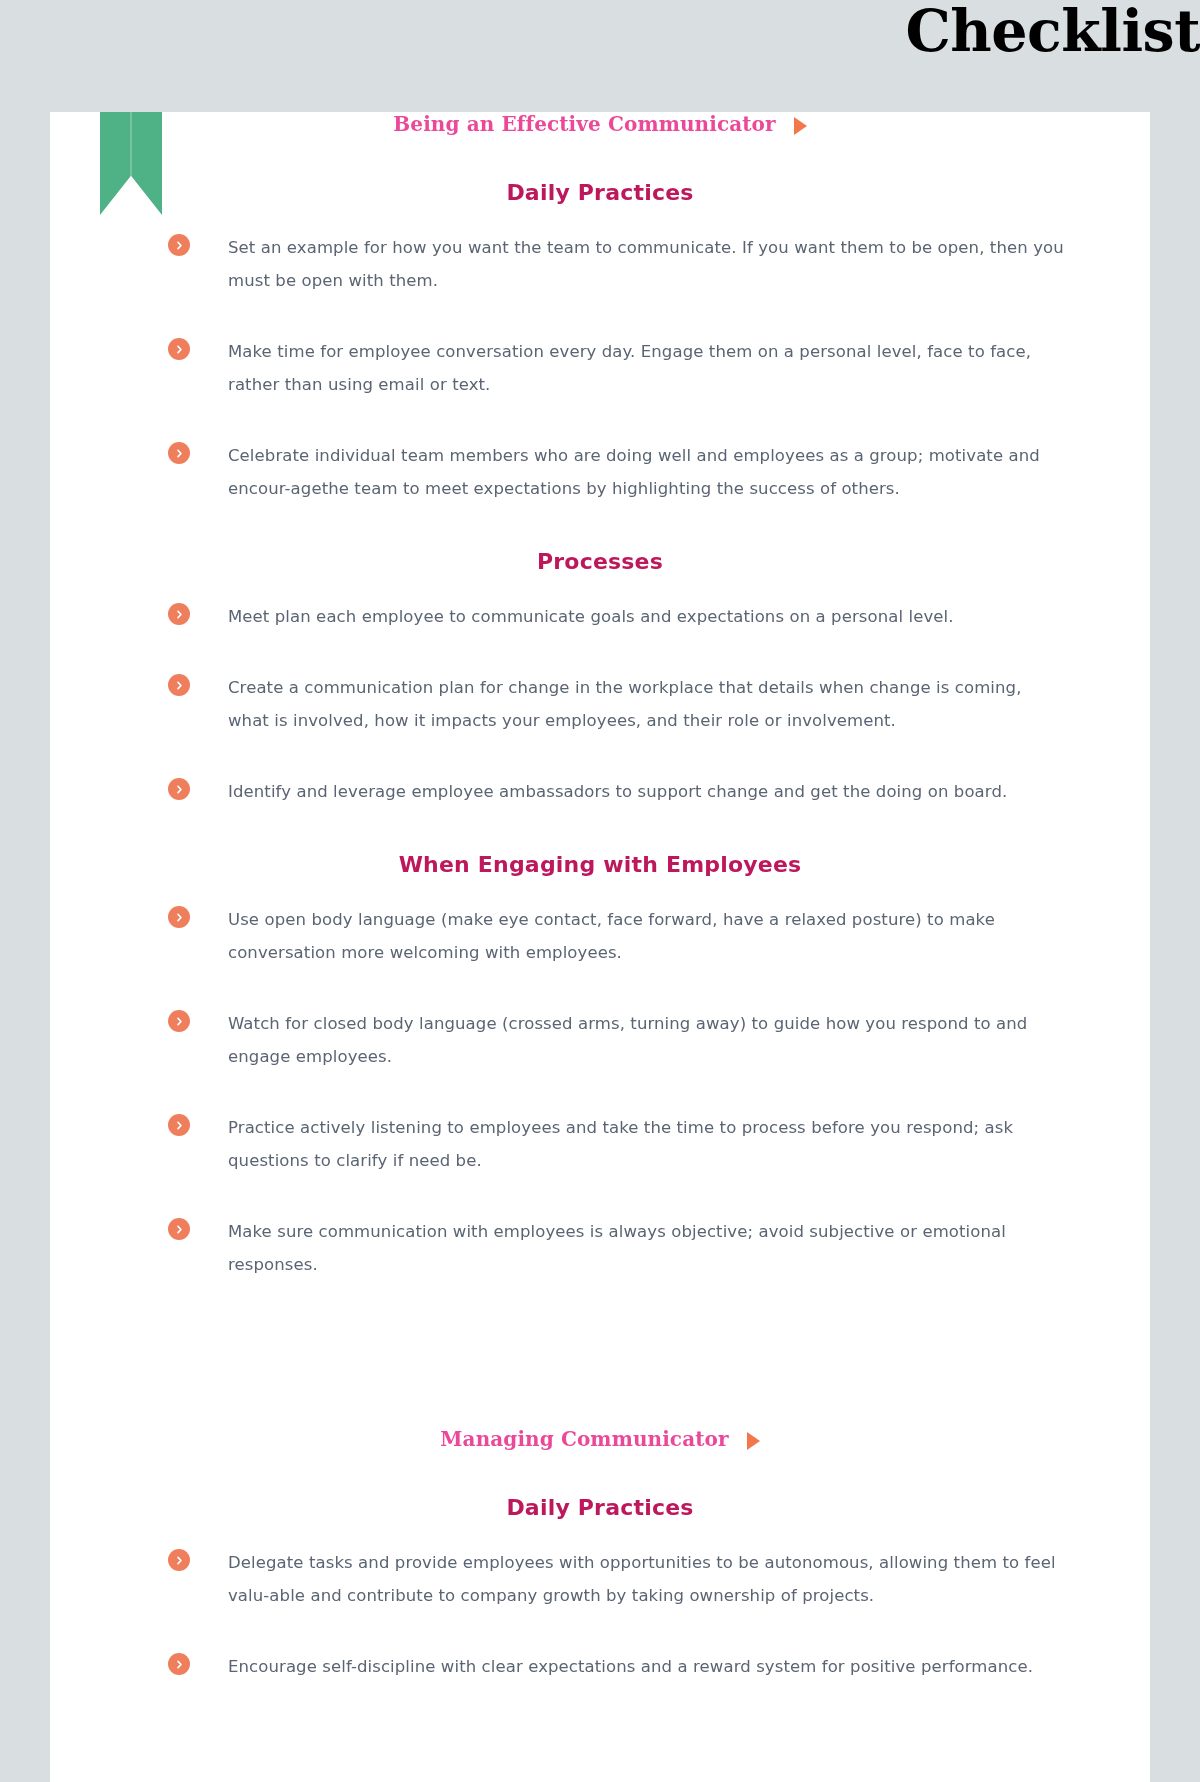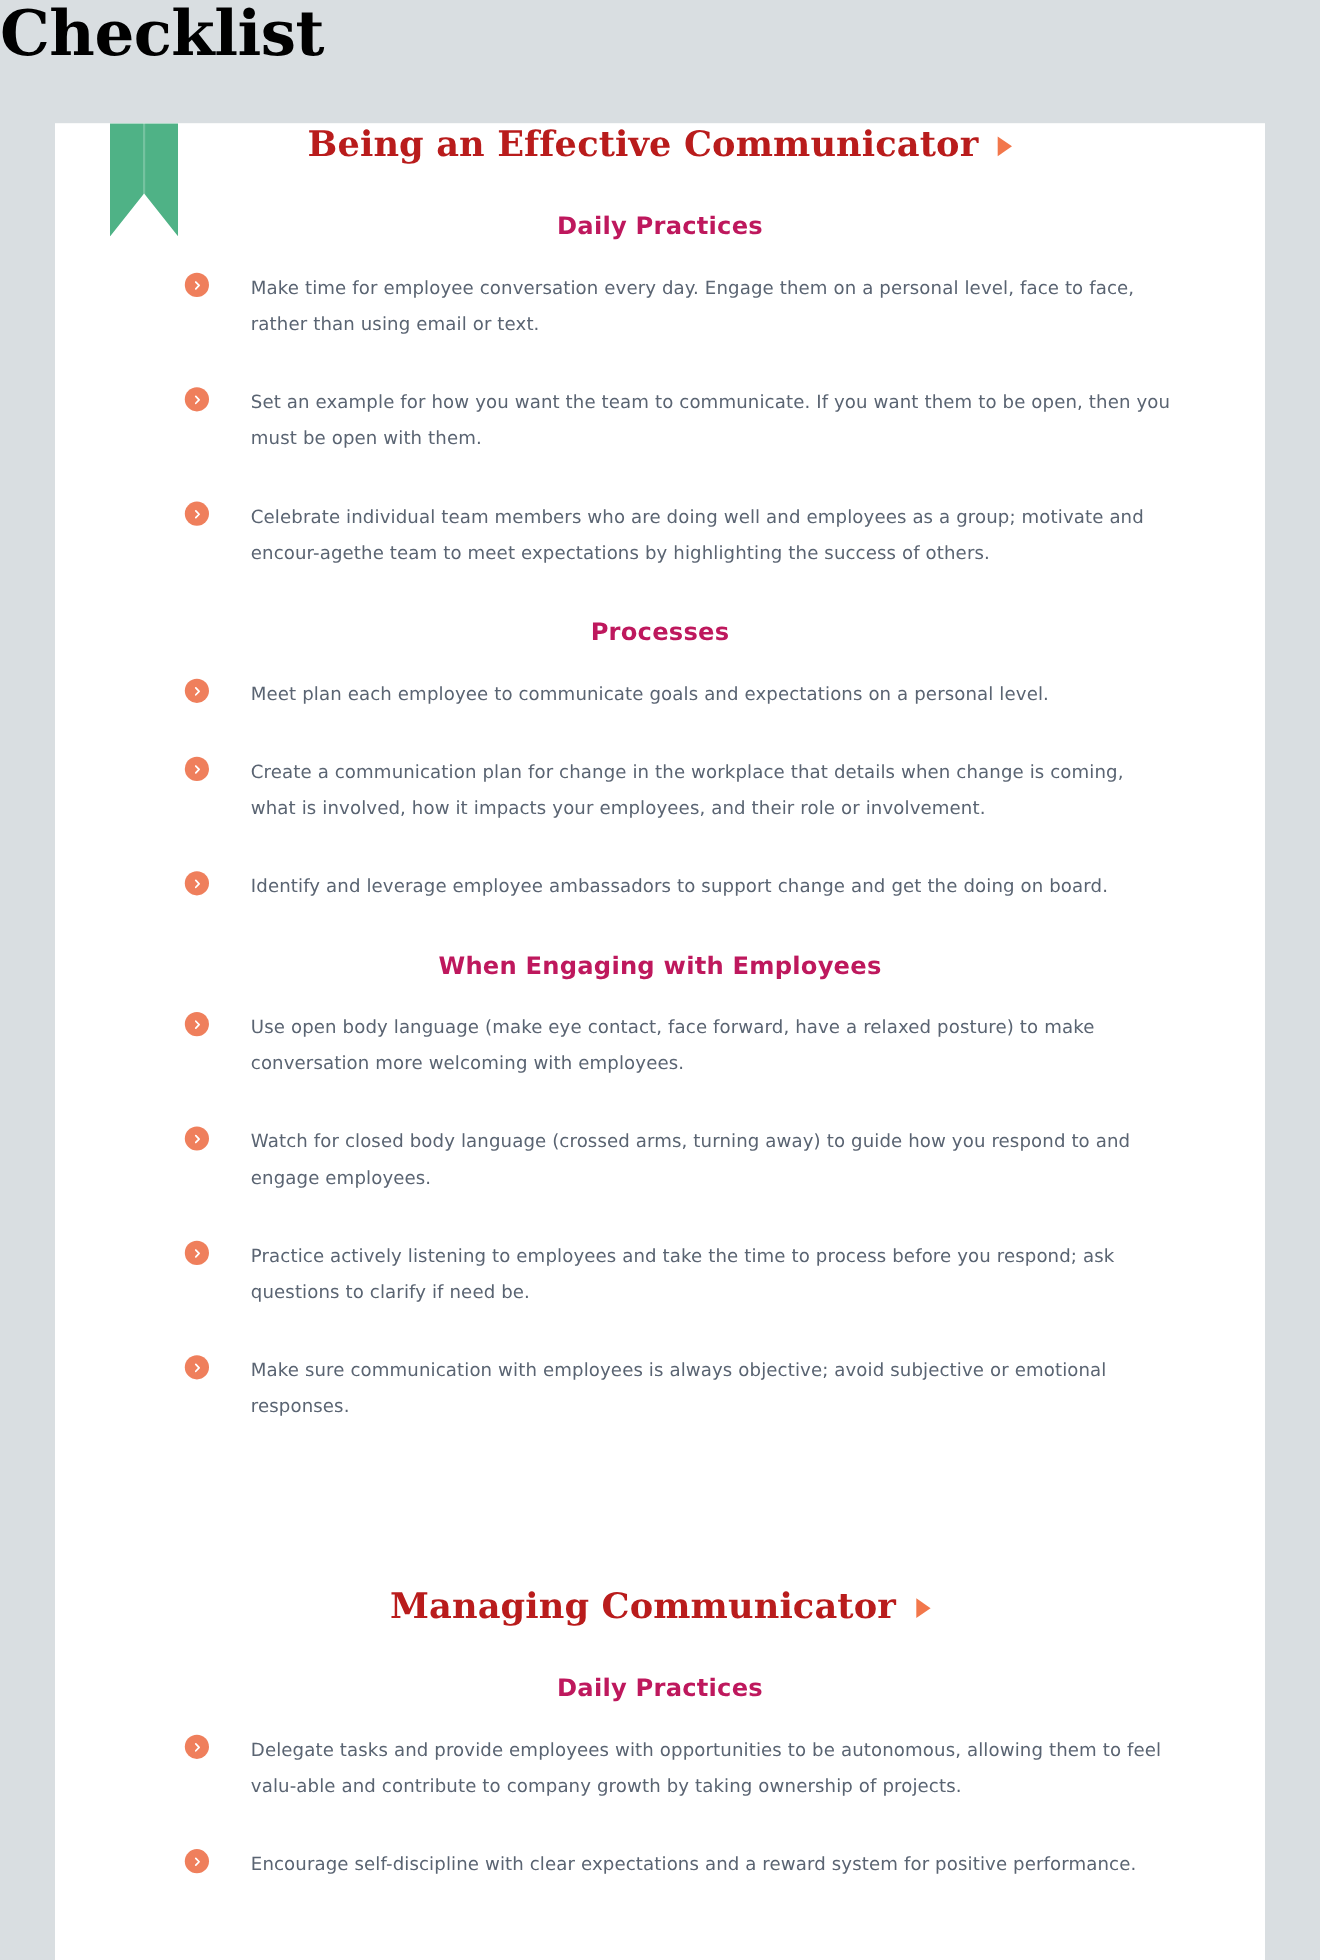--- a/index.html
+++ b/index.html
@@ -14,21 +14,21 @@
   .page {
     position: relative;
     width: 1200px;
     height: 1782px;
     background: #d9dee1;
     overflow: hidden;
   }
 
   
   .doc-title {
-    text-align: left;
+    text-align: right;
     font-family: "DejaVu Serif", "Liberation Serif", serif;
     font-weight: bold;
     font-size: 57px;
     color: #000000;
     letter-spacing: -0.5px;
     line-height: 1.0;
     padding-top: 2px;
     height: 60px;
   }
 
@@ -72,22 +72,22 @@
     display: flex;
     align-items: center;
     justify-content: center;
     gap: 18px;
     margin-top: 52px;
     margin-bottom: 0;
   }
   .section-head-text {
     font-family: "DejaVu Serif", "Liberation Serif", serif;
     font-weight: bold;
-    font-size: 32px;
-    color: #b91c1c;
+    font-size: 20px;
+    color: #ec4899;
     letter-spacing: 0.1px;
     white-space: nowrap;
   }
   .tri {
     width: 0; height: 0;
     border-left: 13px solid #f2774b;
     border-top: 9px solid transparent;
     border-bottom: 9px solid transparent;
     margin-top: 3px;
   }
@@ -162,29 +162,29 @@
           <span class="tri"></span>
         </div>
         <div class="sub-head">Daily Practices</div>
         <div class="items">
           <div class="item">
             <span class="bullet">
               <svg width="11" height="11" viewBox="0 0 11 11">
                 <path d="M4 2.4 L7 5.5 L4 8.6" fill="none" stroke="#ffffff" stroke-width="1.6" stroke-linecap="round" stroke-linejoin="round"></path>
               </svg>
             </span>
+            <span class="item-text">Set an example for how you want the team to communicate. If you want them to be open, then you must be open with them.</span>
+          </div>
+          <div class="item">
+            <span class="bullet">
+              <svg width="11" height="11" viewBox="0 0 11 11">
+                <path d="M4 2.4 L7 5.5 L4 8.6" fill="none" stroke="#ffffff" stroke-width="1.6" stroke-linecap="round" stroke-linejoin="round"></path>
+              </svg>
+            </span>
             <span class="item-text">Make time for employee conversation every day. Engage them on a personal level, face to face, rather than using email or text.</span>
-          </div>
-          <div class="item">
-            <span class="bullet">
-              <svg width="11" height="11" viewBox="0 0 11 11">
-                <path d="M4 2.4 L7 5.5 L4 8.6" fill="none" stroke="#ffffff" stroke-width="1.6" stroke-linecap="round" stroke-linejoin="round"></path>
-              </svg>
-            </span>
-            <span class="item-text">Set an example for how you want the team to communicate. If you want them to be open, then you must be open with them.</span>
           </div>
           <div class="item">
             <span class="bullet">
               <svg width="11" height="11" viewBox="0 0 11 11">
                 <path d="M4 2.4 L7 5.5 L4 8.6" fill="none" stroke="#ffffff" stroke-width="1.6" stroke-linecap="round" stroke-linejoin="round"></path>
               </svg>
             </span>
             <span class="item-text">Celebrate individual team members who are doing well and employees as a group; motivate and encour-agethe team to meet expectations by highlighting the success of others.</span>
           </div>
         </div>

